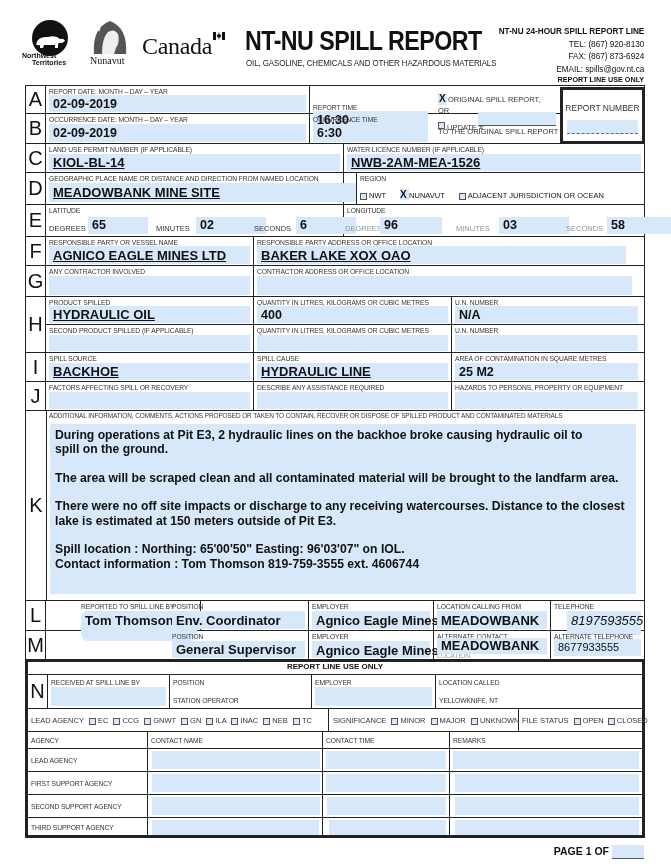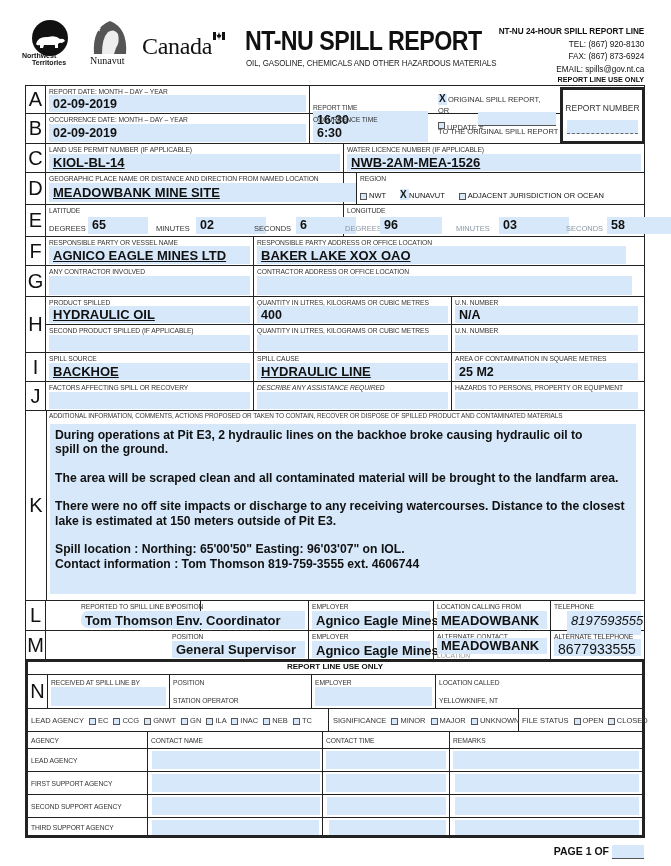--- a/index.html
+++ b/index.html
@@ -311,21 +311,21 @@
   </div>
 
   <div class="row" style="top:296px;height:29px;">
     <div class="letter">J</div>
     <div class="cell" style="left:20px;width:208px;">
       <span class="lbl">FACTORS AFFECTING SPILL OR RECOVERY</span>
       <div class="fld" style="left:3px;right:3px;top:10px;height:17px;">
         <span class="val"></span>
       </div>
     </div>
-    <div class="cell" style="left:228px;width:198px;font-style:italic;">
+    <div class="cell" style="left:228px;width:198px;">
       <span class="lbl">DESCRIBE ANY ASSISTANCE REQUIRED</span>
       <div class="fld" style="left:3px;right:3px;top:10px;height:17px;">
         <span class="val"></span>
       </div>
     </div>
     <div class="cell" style="left:426px;right:0;">
       <span class="lbl">HAZARDS TO PERSONS, PROPERTY OR EQUIPMENT</span>
       <div class="fld" style="left:3px;right:6px;top:10px;height:17px;">
         <span class="val"></span>
       </div>
@@ -345,21 +345,21 @@
 lake is estimated at 150 meters outside of Pit E3.
 
 Spill location : Northing: 65'00'50" Easting: 96'03'07" on IOL.
 Contact information : Tom Thomson 819-759-3555 ext. 4606744</div>
   </div>
 
   <div class="row" style="top:515px;height:30px;">
     <div class="letter">L</div>
     <div class="cell" style="left:20px;width:123px;margin-left:32px;">
       <span class="lbl">REPORTED TO SPILL LINE BY</span>
-      <div class="fld" style="left:3px;right:3px;top:10px;height:17px;border-radius:7px;">
+      <div class="fld" style="left:3px;right:3px;top:10px;height:30px;border-radius:7px;">
         <span class="val norm" style="top:2px;">Tom Thomson</span>
       </div>
     </div>
     <div class="cell" style="left:143px;width:140px;">
       <span class="lbl">POSITION</span>
       <div class="fld" style="left:3px;right:3px;top:10px;height:18px;">
         <span class="val norm" style="top:2px;">Env. Coordinator</span>
       </div>
     </div>
     <div class="cell" style="left:283px;width:125px;">
@@ -399,21 +399,21 @@
     <div class="cell" style="left:408px;width:117px;">
       <span class="lbl">ALTERNATE CONTACT</span>
       <span class="lbl" style="top:20px;color:#999;">LOCATION</span>
       <div class="fld" style="left:3px;right:3px;top:7px;height:16px;">
         <span class="val norm" style="top:0;">MEADOWBANK</span>
       </div>
     </div>
     <div class="cell" style="left:525px;right:0;">
       <span class="lbl">ALTERNATE TELEPHONE</span>
       <div class="fld" style="left:3px;right:3px;top:8px;height:17px;">
-        <span class="val" style="top:2px;font-weight:normal;font-size:14px;">8677933555</span>
+        <span class="val" style="top:2px;font-weight:normal;font-size:11px;">8677933555</span>
       </div>
     </div>
   </div>
 </div>
 
 <div class="rn-box">
   <div class="rn-lbl">REPORT NUMBER</div>
   <div class="rn-fld"></div>
 </div>
 

